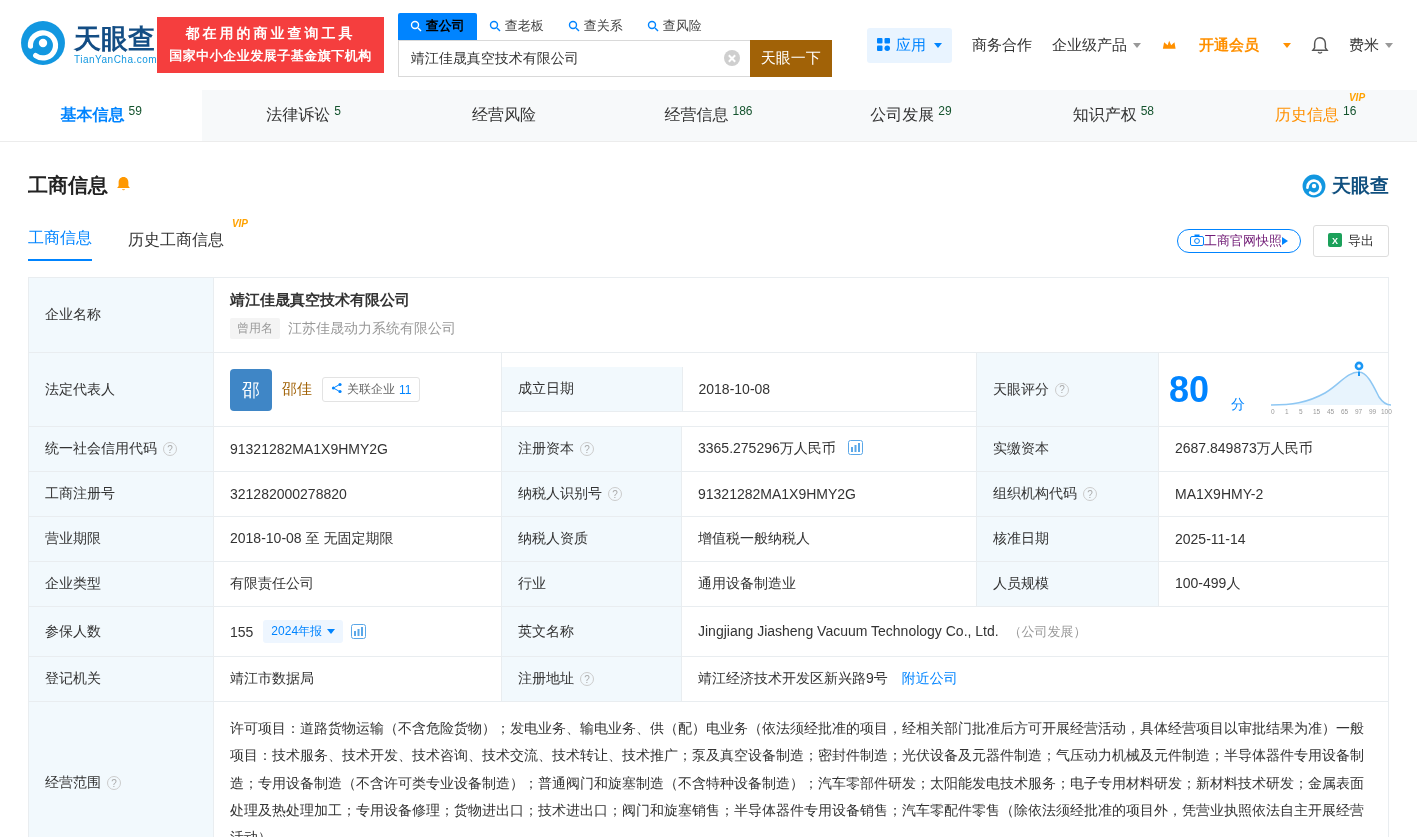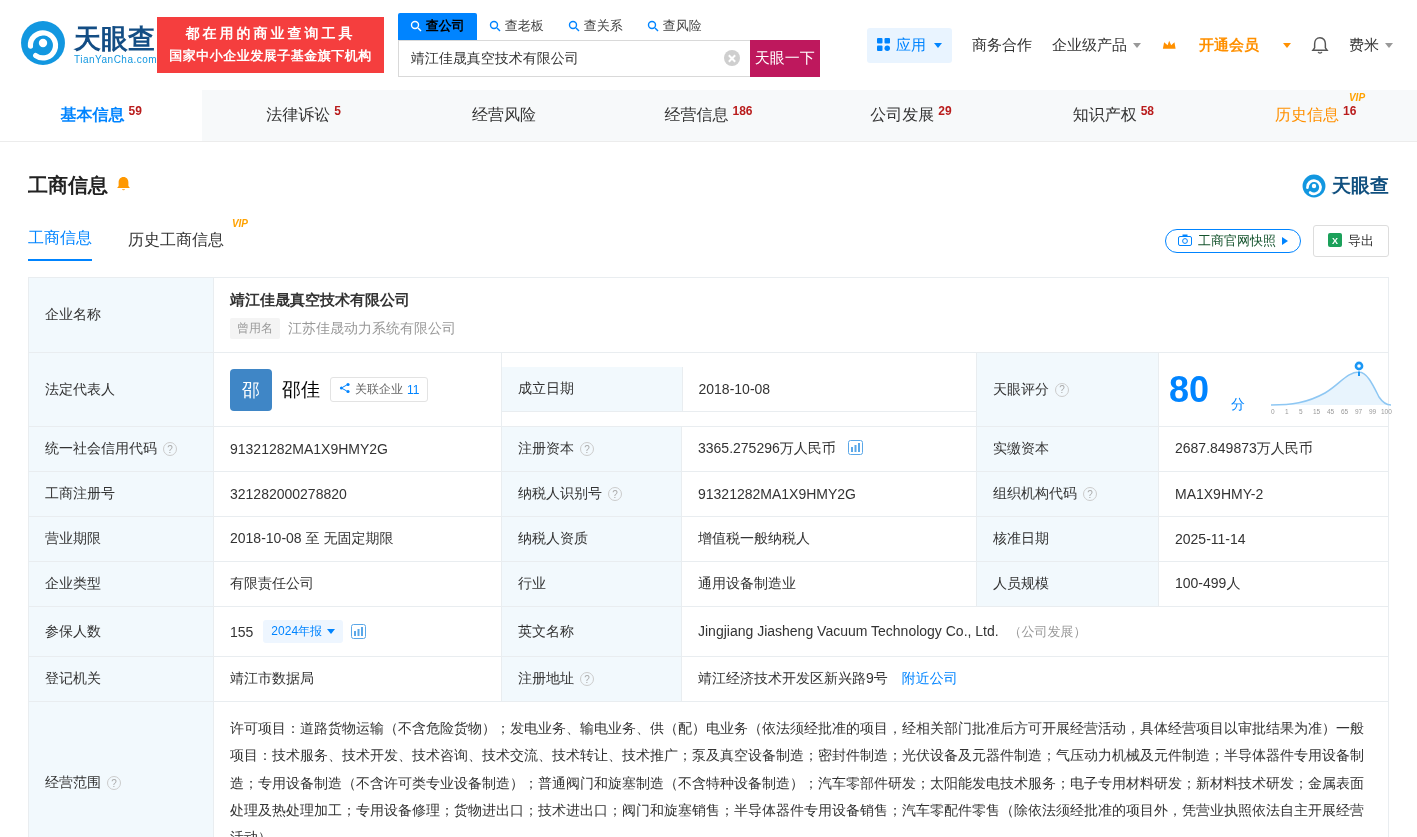--- a/index.html
+++ b/index.html
@@ -23,61 +23,61 @@
   .stab .mag { color: #0084ff; display: inline-flex; }
   .stab.active { background: #0084ff; color: #000000; border-radius: 2px 2px 0 0; font-weight: bold; }
   .stab.active .mag { color: #fff; }
   .sbox { display: flex; }
   .sinput-wrap { position: relative; }
   input.sinput { width: 352px; height: 37px; border: 1px solid #d9d9d9; border-right: none; padding: 0 34px 0 12px; font-size: 14px; color: #333; outline: none; font-family: inherit; }
   .clear { width: 16px; height: 16px; border-radius: 50%; background: #cfcfcf; position: absolute; right: 10px; top: 10px; cursor: pointer; }
   .clear::before, .clear::after { content: ""; position: absolute; left: 7px; top: 3.5px; width: 2px; height: 9px; background: #fff; }
   .clear::before { transform: rotate(45deg); }
   .clear::after { transform: rotate(-45deg); }
-  .sbtn { width: 70px; height: 37px; background: #be185d; color: #fff; font-size: 15px; border: none; cursor: pointer; font-family: inherit; }
+  .sbtn { width: 82px; height: 37px; background: #a16207; color: #fff; font-size: 15px; border: none; cursor: pointer; font-family: inherit; }
   .hright { margin-left: auto; display: flex; align-items: center; gap: 20px; font-size: 15px; white-space: nowrap; }
   .apps { background: #e9f4ff; color: #0084ff; padding: 8px 10px; border-radius: 3px; display: flex; align-items: center; gap: 6px; cursor: pointer; }
   .hitem { cursor: pointer; display: flex; align-items: center; gap: 4px; color: #333; }
   .vipbtn { color: #ff9000; font-weight: 600; display: flex; align-items: center; gap: 22px; cursor: pointer; }
   .car { display: inline-block; width: 0; height: 0; border-left: 4px solid transparent; border-right: 4px solid transparent; border-top: 5px solid #999; margin-left: 2px; }
   .car.bl { border-top-color: #0084ff; }
   .car.or { border-top-color: #ff9000; }
   
   .navbar { height: 52px; background: #f7f9fa; border-bottom: 1px solid #ececec; display: flex; }
   .ntab { flex: 1; display: flex; align-items: center; justify-content: center; font-size: 16px; color: #333; cursor: pointer; position: relative; }
-  .ntab .cnt { font-size: 12px; color: #b91c1c; margin-left: 4px; position: relative; top: -5px; font-weight: bold; }
+  .ntab .cnt { font-size: 12px; color: #14532d; margin-left: 4px; position: relative; top: -5px; font-weight: normal; }
   .ntab.active { background: #fff; color: #0084ff; font-weight: bold; }
   .ntab.viptab { color: #ff9000; }
   .ntab-label-wrap { position: relative; display: inline-flex; align-items: center; }
   .viptag { position: absolute; top: -13px; right: -26px; color: #ffa200; font-size: 10px; font-weight: bold; font-style: italic; }
   
   .content { padding: 0 28px; }
   .sec-head { margin-top: 30px; display: flex; align-items: center; }
   .sec-title { font-size: 20px; font-weight: bold; color: #222; margin-right: 8px; }
   .sec-logo { margin-left: auto; display: flex; align-items: center; gap: 6px; font-size: 19px; font-weight: bold; color: #11507f; cursor: pointer; }
   .subrow { margin-top: 26px; display: flex; align-items: flex-end; }
   .subtab { font-size: 16px; color: #333; margin-right: 36px; padding-bottom: 10px; position: relative; cursor: pointer; }
   .subtab.active { color: #0084ff; border-bottom: 2px solid #0084ff; }
   .viptag2 { position: absolute; top: -12px; right: -24px; color: #ffa200; font-size: 10px; font-weight: bold; font-style: italic; }
   .actions { margin-left: auto; display: flex; gap: 12px; align-items: center; padding-bottom: 4px; }
-  .btn-snapshot { display: inline-flex; align-items: center; gap: 6px; border: 1px solid #0084ff; color: #14532d; border-radius: 16px; padding: 2px 12px; font-size: 13px; background: #fff; cursor: pointer; font-family: inherit; }
+  .btn-snapshot { display: inline-flex; align-items: center; border: 1px solid #0084ff; color: #701a75; border-radius: 16px; padding: 2px 12px; font-size: 13px; background: #fff; cursor: pointer; font-family: inherit; }
   .tri { width: 0; height: 0; border-top: 4px solid transparent; border-bottom: 4px solid transparent; border-left: 6px solid #0084ff; }
   .btn-export { display: inline-flex; align-items: center; gap: 6px; border: 1px solid #ddd; color: #333; border-radius: 3px; padding: 6px 14px; font-size: 13px; background: #fff; cursor: pointer; font-family: inherit; }
   
   .info-table { width: 100%; border-collapse: collapse; margin-top: 16px; font-size: 14px; table-layout: fixed; }
   .info-table td { border: 1px solid #e9edf0; padding: 13px 16px; vertical-align: middle; }
   td.lbl { background: #f2f9fd; color: #333; }
   .help { display: inline-flex; width: 14px; height: 14px; border: 1px solid #ccc; border-radius: 50%; color: #aaa; font-size: 10px; align-items: center; justify-content: center; margin-left: 6px; vertical-align: 1px; cursor: pointer; flex: none; }
   .lblflex { display: flex; align-items: center; }
   .cname { font-size: 15px; font-weight: 600; color: #333; }
   .former-line { margin-top: 8px; color: #999; display: flex; gap: 8px; align-items: center; font-size: 14px; }
   .badge-gray { background: #f4f4f4; color: #999; font-size: 12px; padding: 2px 7px; border-radius: 2px; }
   .rep { display: flex; align-items: center; gap: 10px; }
   .avatar { width: 42px; height: 42px; background: #3f86c6; color: #fff; border-radius: 4px; display: flex; align-items: center; justify-content: center; font-size: 18px; cursor: pointer; flex: none; }
-  .replink { color: #000000; font-size: 19px; cursor: pointer; }
+  .replink { color: #a16207; font-size: 15px; cursor: pointer; }
   .rel-badge { display: inline-flex; align-items: center; gap: 4px; border: 1px solid #e3e3e3; border-radius: 3px; padding: 3px 8px; font-size: 12px; color: #666; cursor: pointer; background: #fff; }
   .rel-badge .rcnt { color: #0084ff; }
   .badge-green { background: #e5f6ee; color: #0cb06a; padding: 4px 14px; border-radius: 3px; display: inline-block; font-size: 14px; }
   .nested-cell { padding: 0 !important; }
   .inner { width: 100%; border-collapse: collapse; table-layout: fixed; }
   .inner td { border: none; padding: 13px 16px; }
   .inner tr:first-child td { border-bottom: 1px solid #e9edf0; }
   .inner td.ilbl { width: 180px; background: #f2f9fd; border-right: 1px solid #e9edf0; }
   .score-cell { padding: 6px 10px !important; }
   .score-flex { display: flex; align-items: center; gap: 22px; }

